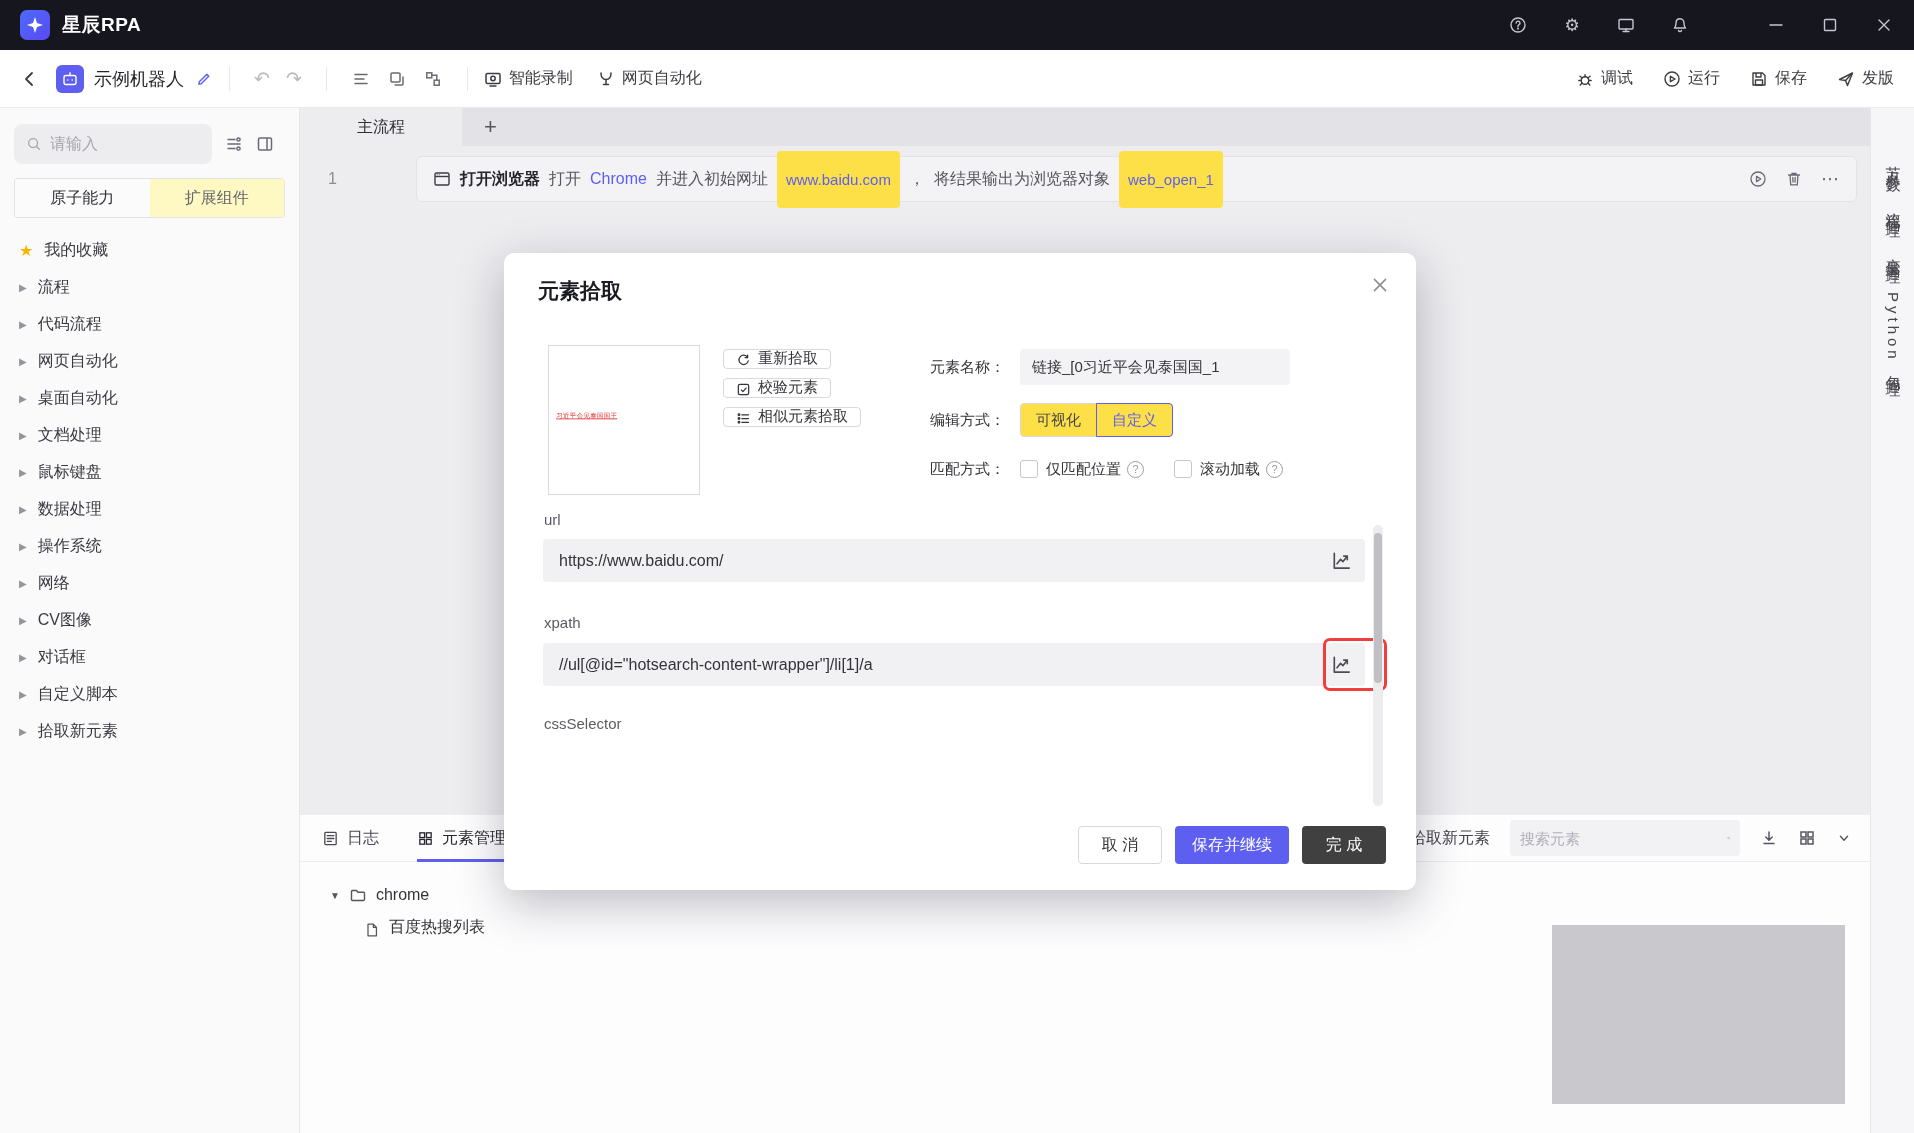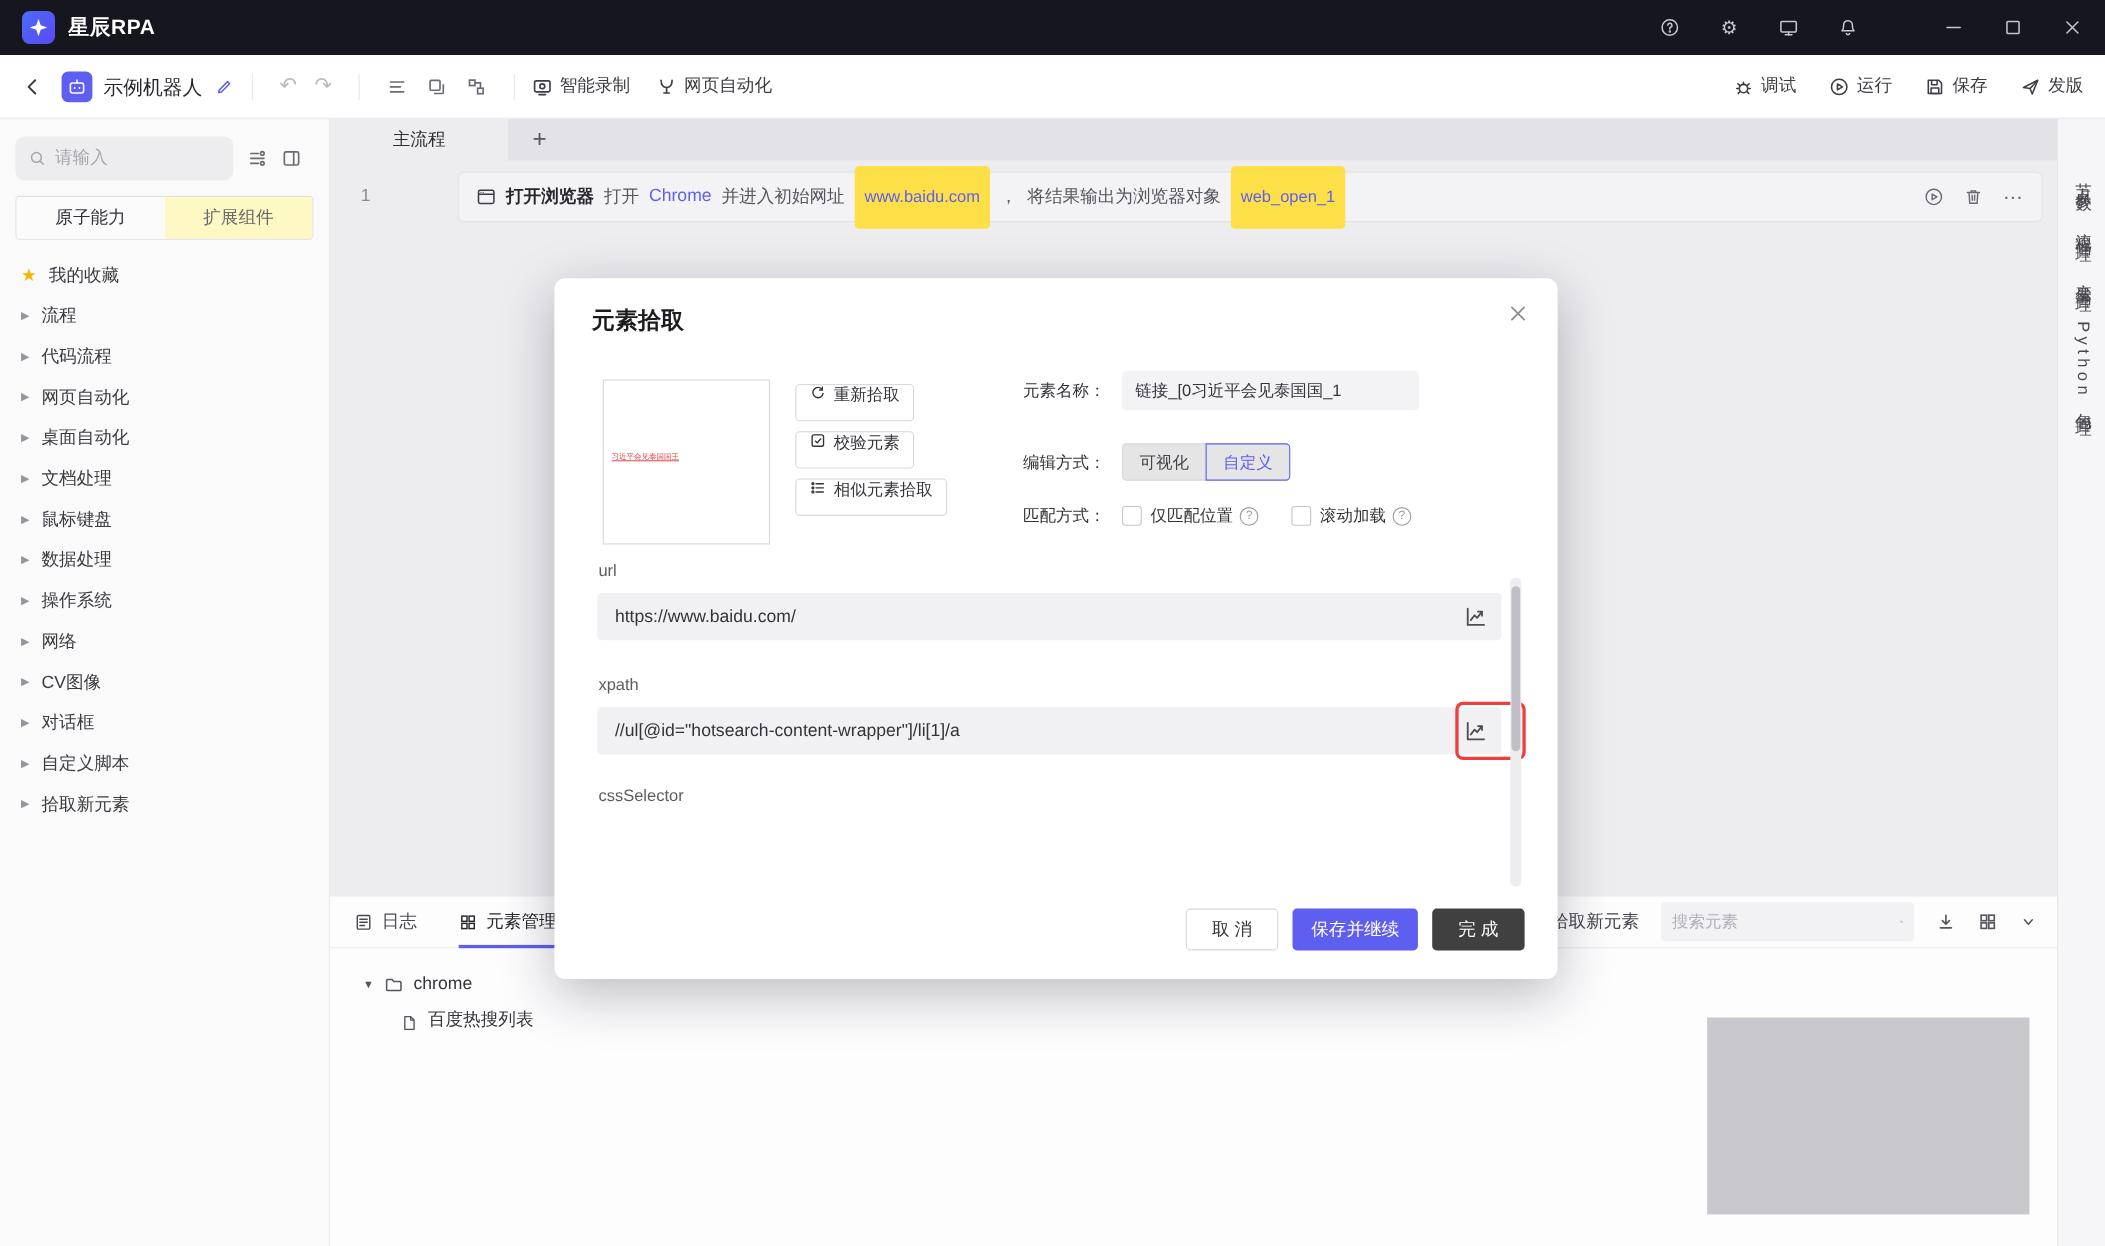--- a/index.html
+++ b/index.html
@@ -73,25 +73,25 @@
 
 .rstrip{position:absolute;left:1870px;top:108px;width:44px;height:1025px;background:#f6f6f8;border-left:1px solid #e7e7ea;display:flex;flex-direction:column;align-items:center;gap:30px;padding-top:46px;z-index:3}
 .rs-item{writing-mode:vertical-rl;font-size:15px;letter-spacing:4px;color:#46464e;cursor:pointer}
 
 .modal{position:absolute;left:504px;top:253px;width:912px;height:637px;background:#fff;border-radius:10px;box-shadow:0 14px 48px rgba(20,20,40,.28);z-index:50}
 .m-close{position:absolute;top:22px;right:26px;color:#8f8f98;cursor:pointer}
 .m-title{position:absolute;left:34px;top:24px;font-size:21px;font-weight:bold;color:#1b1b22}
 .m-preview{position:absolute;left:44px;top:92px;width:152px;height:150px;border:1px solid #d8d8dd;background:#fff;overflow:hidden}
 .m-preview-text{position:absolute;left:7px;top:64px;font-size:8px;color:#e03a3a;text-decoration:underline;white-space:nowrap;transform:scale(.85);transform-origin:left center}
 .m-btncol{position:absolute;left:219px;top:96px;display:flex;flex-direction:column;gap:9px;align-items:flex-start}
-.m-btn{height:34px;display:flex;align-items:flex-start;gap:7px;padding:0 12px;border:1px solid #d8d8dd;border-radius:4px;background:#fff;font-size:15px;color:#33333a;cursor:pointer;font-family:inherit}
+.m-btn{height:20px;display:flex;align-items:flex-end;gap:7px;padding:0 12px;border:1px solid #d8d8dd;border-radius:4px;background:#fff;font-size:15px;color:#33333a;cursor:pointer;font-family:inherit}
 .m-row{position:absolute;left:426px;display:flex;align-items:center}
 .m-label{font-size:15px;color:#33333a;width:90px;flex:none}
 .m-name-input{width:270px;height:36px;background:#f3f3f6;border:none;border-radius:4px;padding:0 12px;font-size:15px;color:#33333a;outline:none;font-family:inherit}
-.tg-btn{height:34px;padding:0 15px;border:1px solid #d8d8dd;background:#e5e5e5;font-size:15px;color:#44444c;cursor:pointer;font-family:inherit}
+.tg-btn{height:34px;padding:0 15px;border:1px solid #d8d8dd;background:#fde047;font-size:15px;color:#44444c;cursor:pointer;font-family:inherit}
 .tg-btn.first{border-radius:4px 0 0 4px}
 .tg-btn.sel{border:1px solid #5E5FF0;color:#5E5FF0;position:relative;z-index:1;margin-left:-1px;border-radius:0 4px 4px 0}
 .chk-group{display:flex;align-items:center;margin-right:30px}
 .chk{width:18px;height:18px;border:1.5px solid #c6c6cc;border-radius:3px;background:#fff;cursor:pointer;flex:none}
 .chk-label{font-size:15px;color:#33333a;margin:0 6px 0 8px;white-space:nowrap}
 .help-c{width:17px;height:17px;border:1.2px solid #9c9ca4;border-radius:50%;color:#9c9ca4;font-size:11px;display:flex;align-items:center;justify-content:center;cursor:pointer;flex:none}
 .sel-label{position:absolute;left:40px;font-size:15px;color:#5c5c64}
 .sel-row{position:absolute;left:39px;width:822px}
 .sel-input{width:100%;height:43px;background:#f1f1f4;border:none;border-radius:4px;padding:0 46px 0 16px;font-size:16px;color:#33333a;outline:none;font-family:inherit}
 .sel-chart{position:absolute;right:10px;top:9px;width:26px;height:26px;border:none;background:transparent;color:#4c4c55;cursor:pointer;padding:2px}
@@ -480,21 +480,21 @@
           <line x1="7" y1="9" x2="15" y2="9"></line>
           <line x1="7" y1="13.5" x2="15" y2="13.5"></line>
           <circle cx="3.6" cy="4.5" r="1"></circle>
           <circle cx="3.6" cy="9" r="1"></circle>
           <circle cx="3.6" cy="13.5" r="1"></circle>
         </svg>
       <span>相似元素拾取</span>
     </button>
   </div>
 
-  <div class="m-row" style="top:84px;height:36px">
+  <div class="m-row" style="top:96px;height:36px">
     <span class="m-label">元素名称：</span>
     <input class="m-name-input" value="链接_[0习近平会见泰国国_1" style="">
   </div>
 
   <div class="m-row" style="top:150px;height:34px">
     <span class="m-label">编辑方式：</span>
     <button class="tg-btn first">可视化</button>
     <button class="tg-btn sel">自定义</button>
   </div>
 

